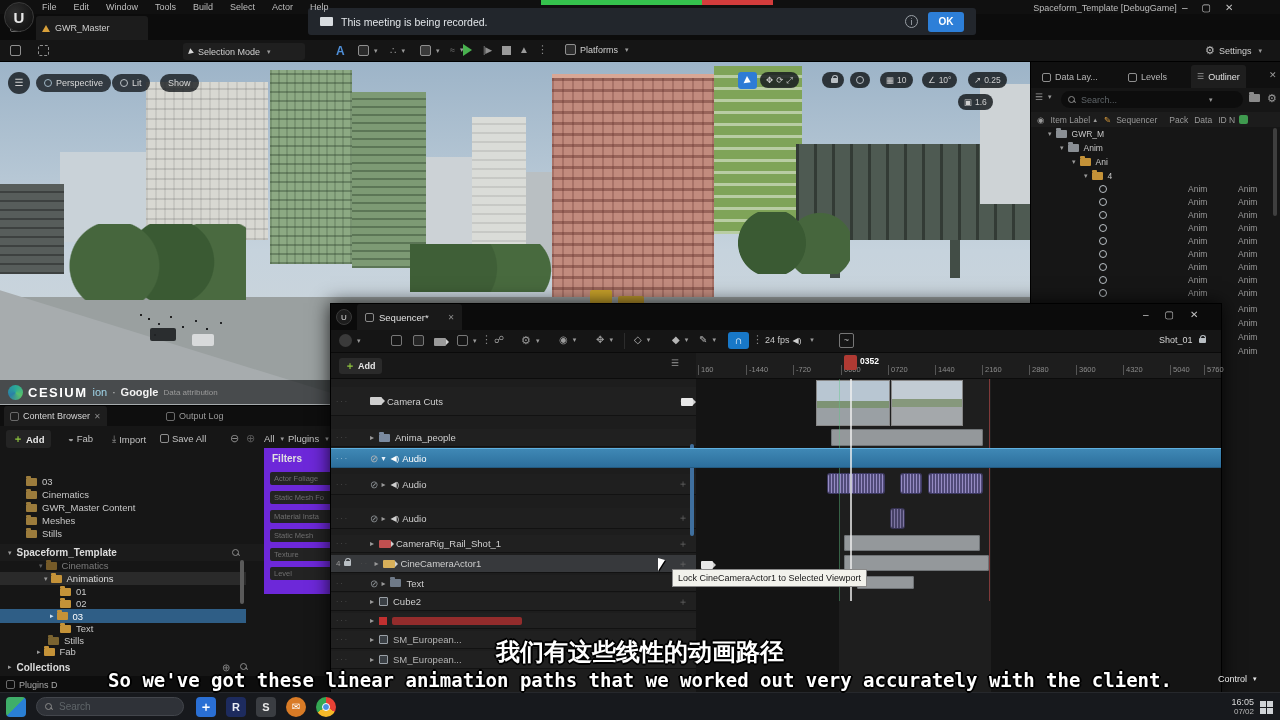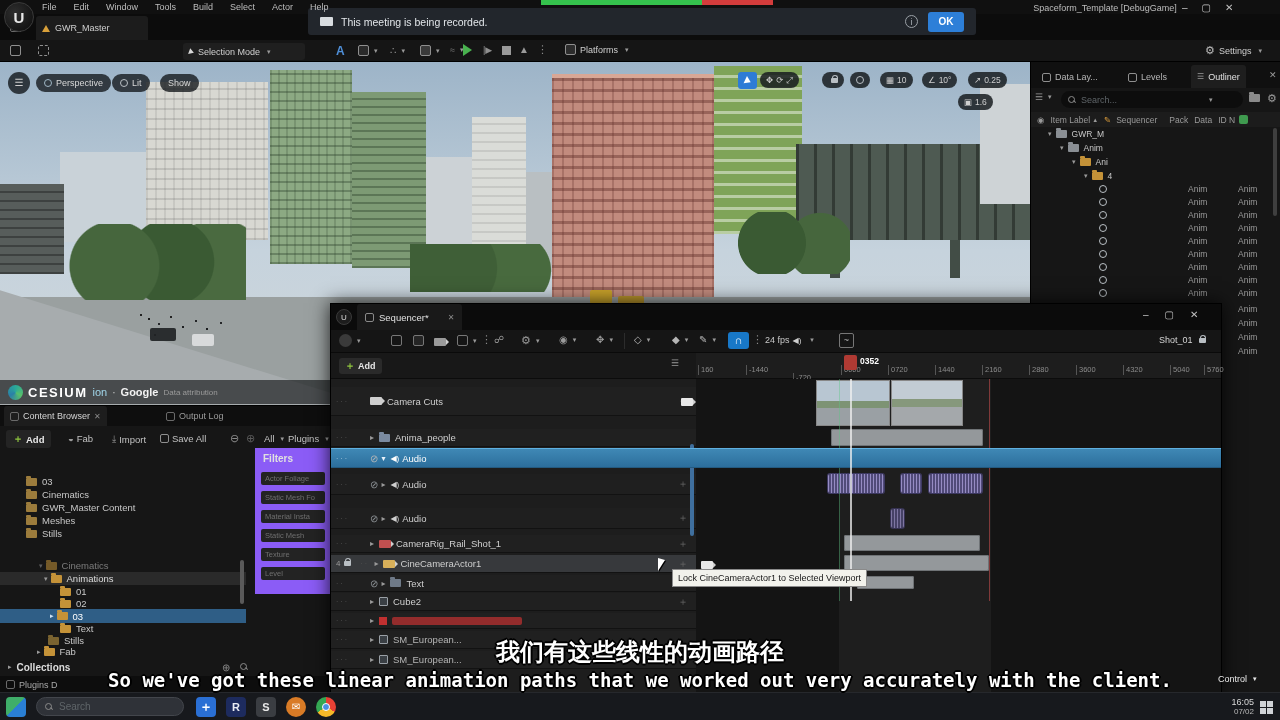--- a/index.html
+++ b/index.html
@@ -359,20 +359,25 @@
       <span style="font-size:9.5px;color:#c8c8c8">GWR_Master Content</span>
     </div>
   <div class="r flex" style="left:26px;top:109px">
       <span class="fold"></span>
       <span style="font-size:9.5px;color:#c8c8c8">Meshes</span>
     </div>
   <div class="r flex" style="left:26px;top:122px">
       <span class="fold"></span>
       <span style="font-size:9.5px;color:#c8c8c8">Stills</span>
     </div>
+  <div class="r flex" style="left:0;top:138px;width:330px;height:17px;background:#1b1b1b">
+      <span class="caret" style="margin-left:8px">▾</span>
+      <span style="font-size:10px;font-weight:bold;color:#dcdcdc;margin-left:5px">Spaceform_Template</span>
+      <span class="search-ic" style="position:absolute;left:232px"></span>
+    </div>
   <div class="r flex" style="left:36px;top:154px;opacity:.55">
       <span class="caret">▾</span>
       <span class="fold orange" style="margin-left:3px"></span>
       <span style="font-size:9.5px;color:#c8c8c8">Cinematics</span>
     </div>
   <div class="r flex" style="left:0;top:166px;width:246px;height:13px;background:#2a2a2a">
       <span class="caret" style="margin-left:44px">▾</span>
       <span class="fold orange" style="margin-left:3px"></span>
       <span style="font-size:9.5px;color:#dcdcdc">Animations</span>
     </div>
@@ -408,21 +413,21 @@
       <span style="font-size:10px;font-weight:bold;color:#dcdcdc;margin-left:5px">Collections</span>
       <span class="r" style="left:222px;color:#8a8a8a;font-size:10px">⊕</span>
       <span class="search-ic" style="position:absolute;left:240px"></span>
     </div>
   <div class="r flex" style="left:0;top:270px;width:330px;height:17px;background:#0d0d0d;gap:4px;padding-left:6px">
       <span class="sq" style="width:9px;height:9px;border-color:#6a6a6a"></span>
       <span style="font-size:9px;color:#a8a8a8">Plugins D</span>
     </div>
 </div>
 
-<div class="r" style="left:255px;top:448px;width:75px;height:146px;background:#8b5cf6;z-index:4">
+<div class="r" style="left:264px;top:448px;width:75px;height:146px;background:#6d28d9;z-index:4">
   <div style="font-size:10px;font-weight:bold;color:#e0e0e0;padding:5px 0 0 8px">Filters</div>
   <div class="r" style="left:6px;top:24px;width:64px;height:13px;background:#232323;border-radius:2px;color:#6f6f6f;font-size:7.5px;line-height:13px;padding-left:4px;overflow:hidden;white-space:nowrap">Actor Foliage</div>
   <div class="r" style="left:6px;top:43px;width:64px;height:13px;background:#232323;border-radius:2px;color:#6f6f6f;font-size:7.5px;line-height:13px;padding-left:4px;overflow:hidden;white-space:nowrap">Static Mesh Fo</div>
   <div class="r" style="left:6px;top:62px;width:64px;height:13px;background:#232323;border-radius:2px;color:#6f6f6f;font-size:7.5px;line-height:13px;padding-left:4px;overflow:hidden;white-space:nowrap">Material Insta</div>
   <div class="r" style="left:6px;top:81px;width:64px;height:13px;background:#232323;border-radius:2px;color:#6f6f6f;font-size:7.5px;line-height:13px;padding-left:4px;overflow:hidden;white-space:nowrap">Static Mesh</div>
   <div class="r" style="left:6px;top:100px;width:64px;height:13px;background:#232323;border-radius:2px;color:#6f6f6f;font-size:7.5px;line-height:13px;padding-left:4px;overflow:hidden;white-space:nowrap">Texture</div>
   <div class="r" style="left:6px;top:119px;width:64px;height:13px;background:#232323;border-radius:2px;color:#6f6f6f;font-size:7.5px;line-height:13px;padding-left:4px;overflow:hidden;white-space:nowrap">Level</div>
 </div>
 
 <div class="r" style="left:330px;top:303px;width:892px;height:389px;background:#191919;border:1px solid #000;box-shadow:0 0 18px rgba(0,0,0,.8);z-index:5">
@@ -494,21 +499,21 @@
   
   <div class="r" style="left:0;top:49px;width:365px;height:26px;background:#181818;border-bottom:1px solid #0c0c0c"></div>
   <div class="r flex" style="left:8px;top:54px;height:16px;background:#2a2a2a;border-radius:3px;padding:0 6px;gap:3px">
       <span style="color:#8fc63f;font-weight:bold">＋</span>
       <span style="font-size:9px;color:#e5e5e5;font-weight:bold">Add</span>
     </div>
   <span class="r" style="left:340px;top:54px;color:#9a9a9a;font-size:9px">☰</span>
   <div class="r" style="left:365px;top:49px;width:525px;height:26px;background:#1d1d1d;border-bottom:1px solid #0c0c0c">
     <span class="tick" style="left:2px;top:12px">160</span>
     <span class="tick" style="left:50px;top:12px">-1440</span>
-    <span class="tick" style="left:97px;top:20px">-720</span>
+    <span class="tick" style="left:97px;top:12px">-720</span>
     <span class="tick" style="left:145px;top:12px">0000</span>
     <span class="tick" style="left:192px;top:12px">0720</span>
     <span class="tick" style="left:239px;top:12px">1440</span>
     <span class="tick" style="left:286px;top:12px">2160</span>
     <span class="tick" style="left:333px;top:12px">2880</span>
     <span class="tick" style="left:380px;top:12px">3600</span>
     <span class="tick" style="left:427px;top:12px">4320</span>
     <span class="tick" style="left:474px;top:12px">5040</span>
     <span class="tick" style="left:508px;top:12px">5760</span>
   </div>

